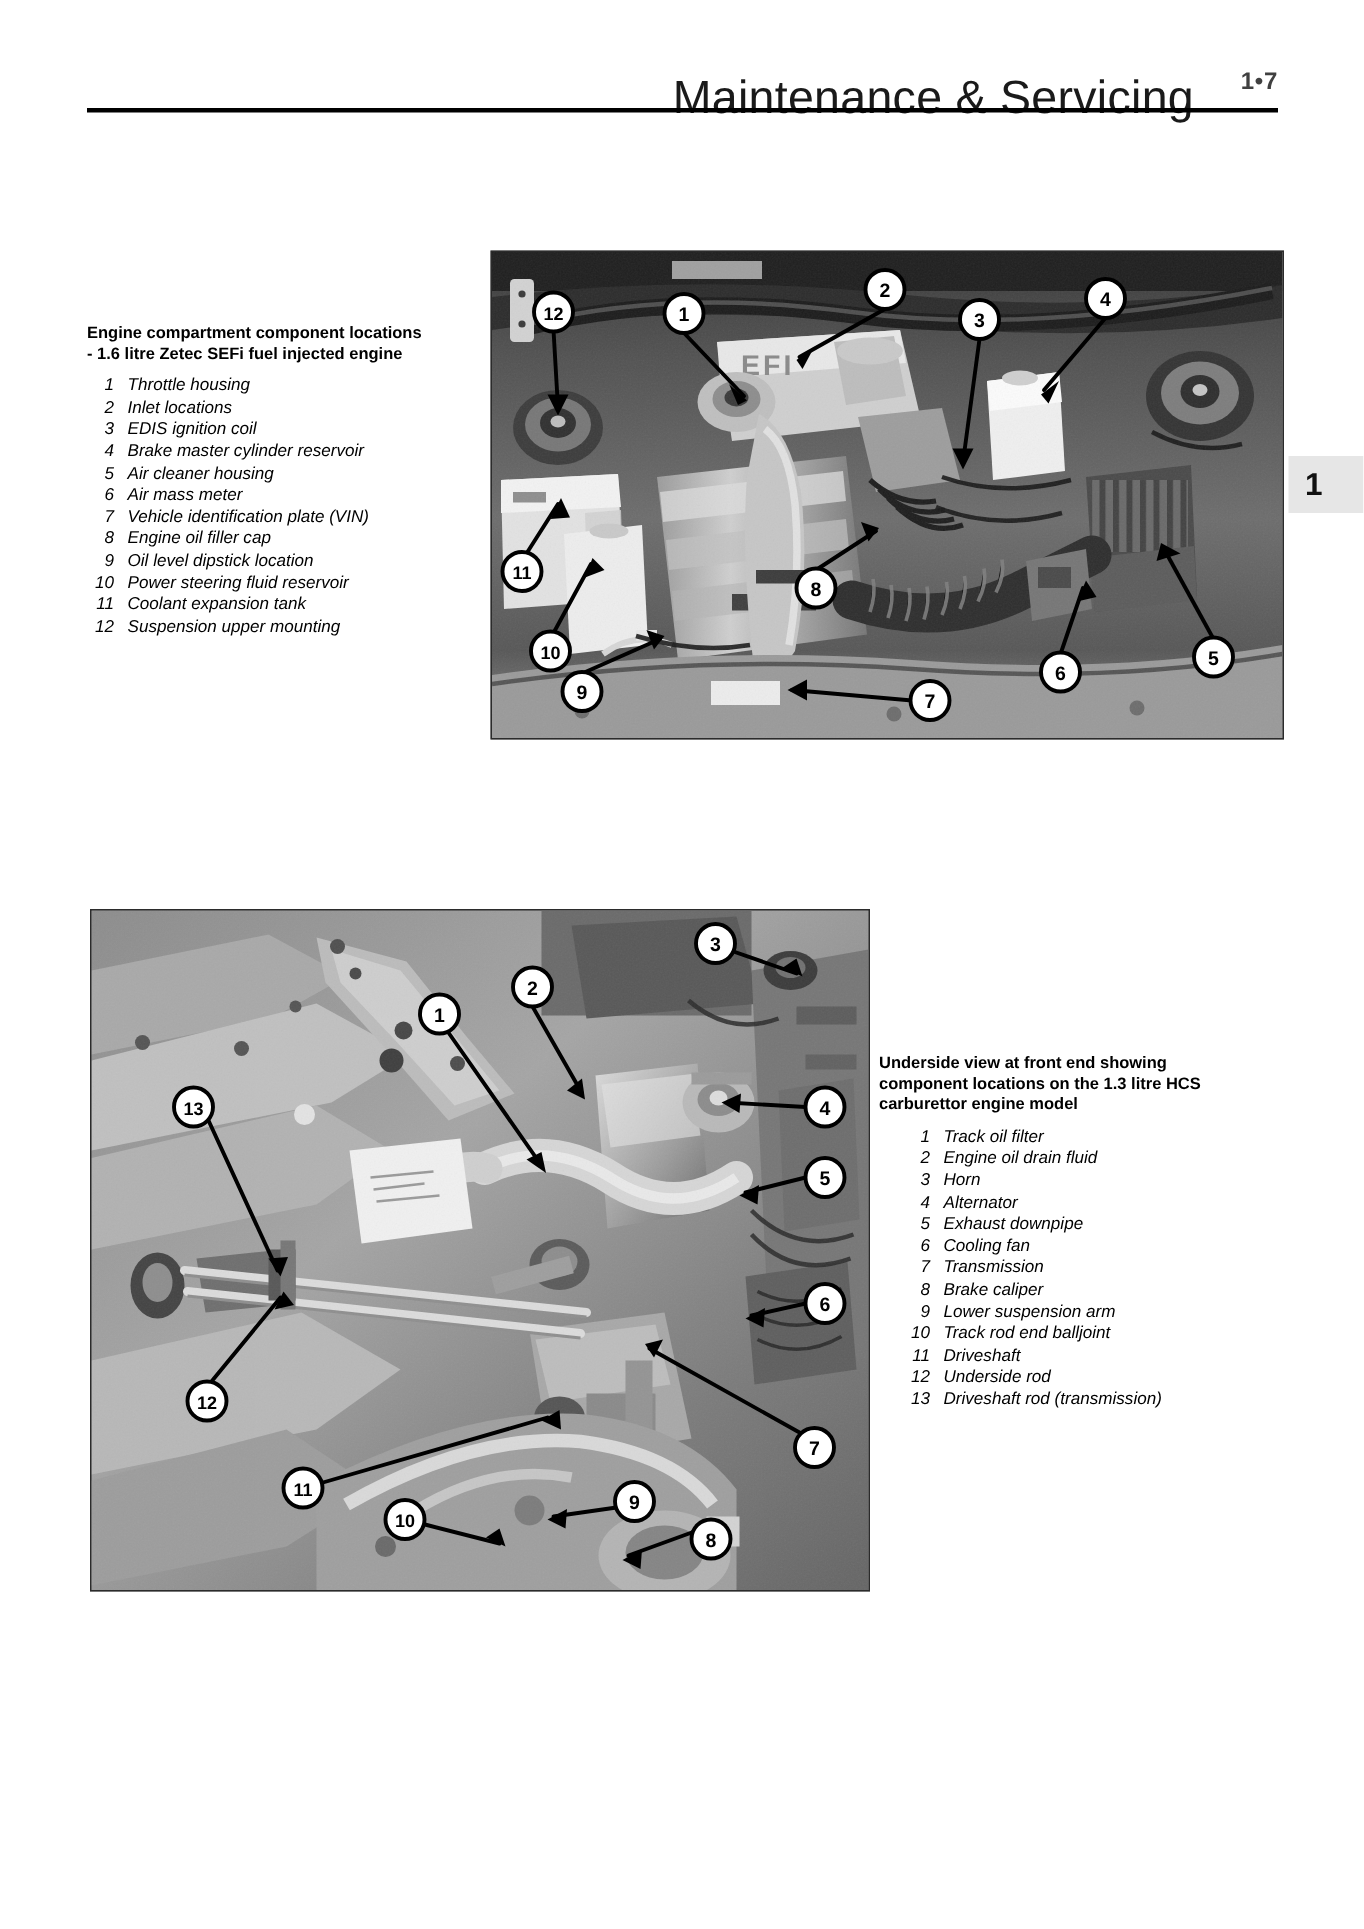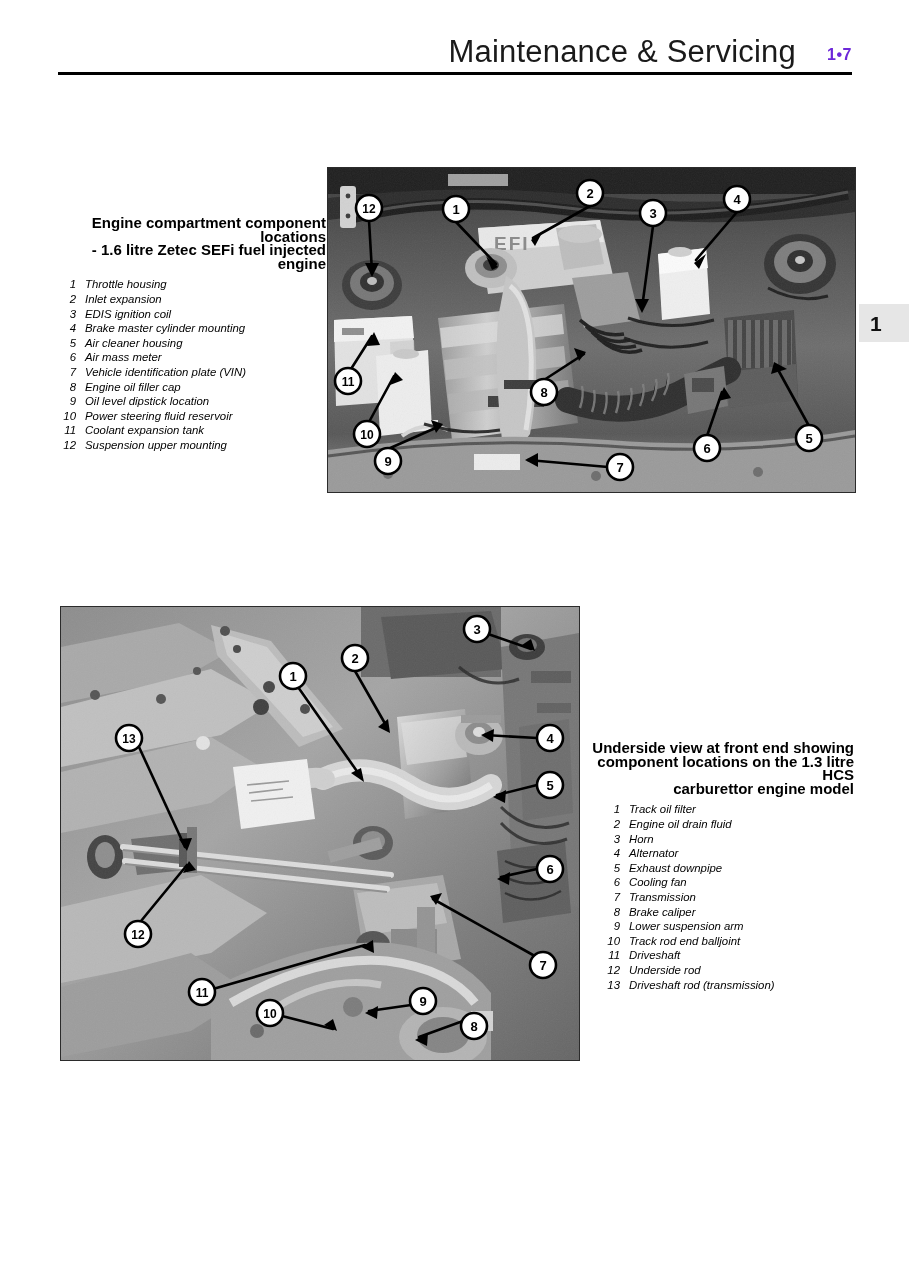--- a/index.html
+++ b/index.html
@@ -20,36 +20,36 @@
   #page-header {
     position: absolute;
     left: 58px;
     top: 34px;
     width: 794px;
     height: 46px;
   }
   #header-title {
     position: absolute;
     right: 56px;
-    top: 0px;
+    top: 13px;
     font-size: 31px;
     font-weight: 400;
     letter-spacing: 0.2px;
     white-space: nowrap;
     color: #1a1a1a;
   }
   #header-page-number {
     position: absolute;
     right: 0px;
     top: 12px;
     font-size: 16px;
     font-weight: 700;
     letter-spacing: 0.5px;
     white-space: nowrap;
-    color: #6d28d9;
+    color: #404040;
   }
   #header-rule {
     position: absolute;
     left: 58px;
     top: 72px;
     width: 794px;
     height: 3px;
     background: #000000;
   }
 
@@ -72,24 +72,24 @@
     font-weight: 700;
     color: #111111;
     line-height: 1;
   }
 
   
   .caption-block {
     position: absolute;
   }
   .caption-heading {
-    font-size: 15px;
+    font-size: 11px;
     font-weight: 700;
     line-height: 13.6px;
-    text-align: right;
+    text-align: left;
     color: #000;
     margin-bottom: 7px;
   }
   .caption-list {
     list-style: none;
     margin: 0;
     padding: 0;
     font-style: italic;
     font-size: 11.4px;
     line-height: 14.6px;
@@ -111,21 +111,21 @@
     font-style: italic;
   }
 
   #caption-top {
     left: 58px;
     top: 216px;
     width: 268px;
   }
   #caption-bottom {
     left: 586px;
-    top: 741px;
+    top: 703px;
     width: 268px;
   }
   #caption-bottom .caption-list {
     margin-left: 16px;
   }
 
   
   .photo {
     position: absolute;
     overflow: hidden;
@@ -167,29 +167,29 @@
     <div>Engine compartment component locations</div>
     <div>- 1.6 litre Zetec SEFi fuel injected engine</div>
   </div>
   <ul class="caption-list">
     <li>
         <span class="item-num">1</span>
         <span class="item-label">Throttle housing</span>
       </li>
     <li>
         <span class="item-num">2</span>
-        <span class="item-label">Inlet expansion</span>
+        <span class="item-label">Inlet locations</span>
       </li>
     <li>
         <span class="item-num">3</span>
         <span class="item-label">EDIS ignition coil</span>
       </li>
     <li>
         <span class="item-num">4</span>
-        <span class="item-label">Brake master cylinder mounting</span>
+        <span class="item-label">Brake master cylinder reservoir</span>
       </li>
     <li>
         <span class="item-num">5</span>
         <span class="item-label">Air cleaner housing</span>
       </li>
     <li>
         <span class="item-num">6</span>
         <span class="item-label">Air mass meter</span>
       </li>
     <li>

